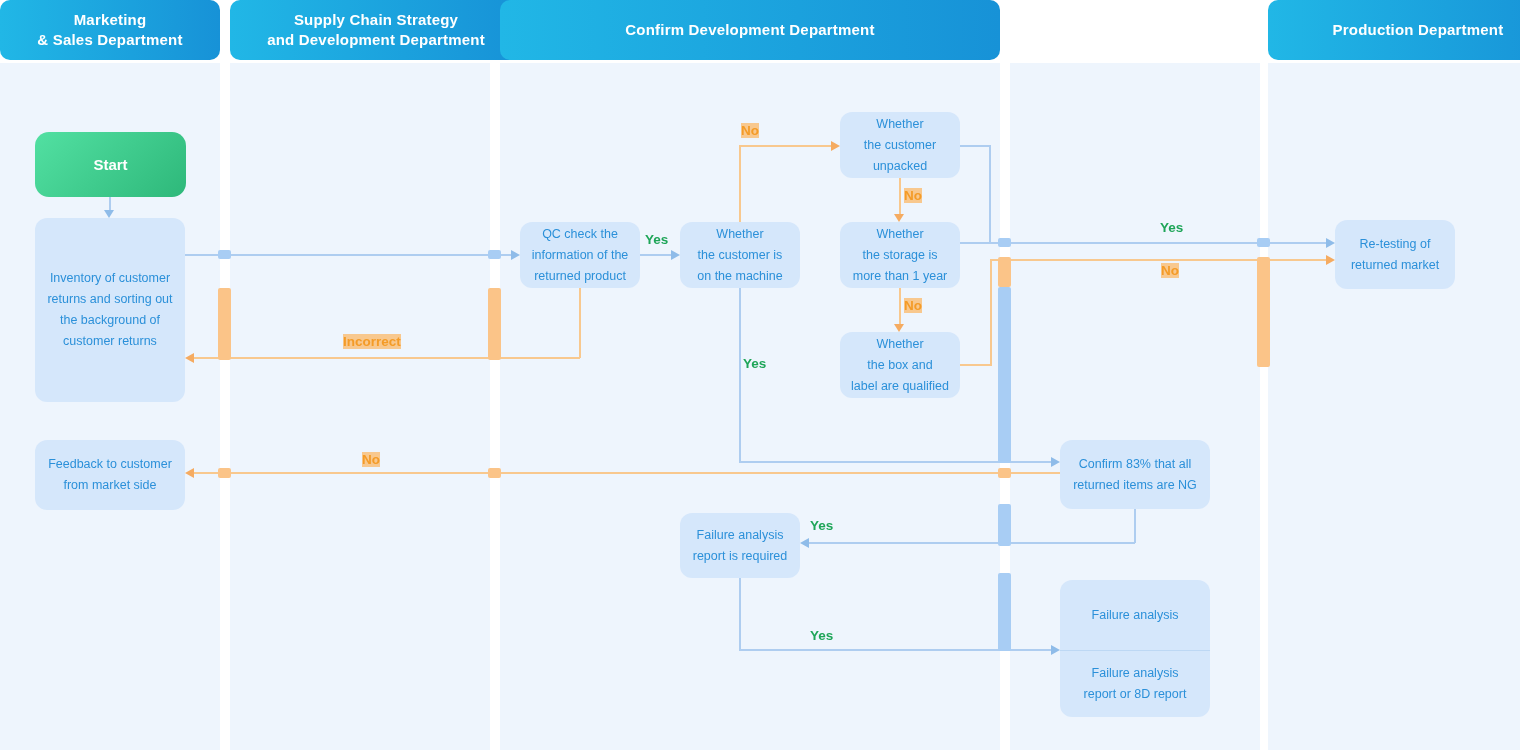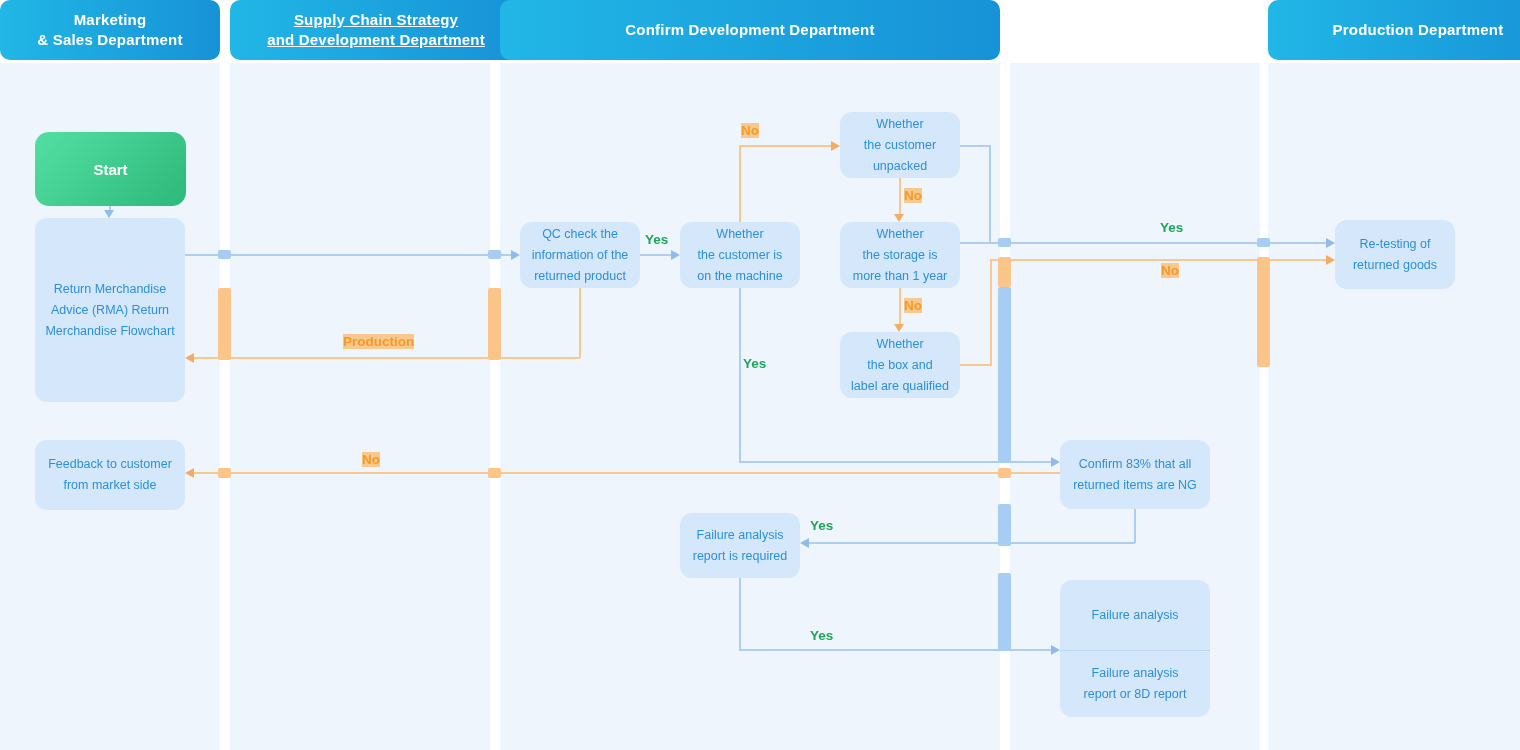--- a/index.html
+++ b/index.html
@@ -64,21 +64,21 @@
 <div class="canvas">
 
   <div class="lane" style="left:0;width:220px;"></div>
   <div class="lane" style="left:230px;width:260px;"></div>
   <div class="lane" style="left:500px;width:500px;"></div>
   <div class="lane" style="left:1010px;width:250px;"></div>
   <div class="lane" style="left:1268px;width:252px;"></div>
 
   <div class="lane-header" style="left:0;width:220px;">Marketing
 &amp; Sales Department</div>
-  <div class="lane-header" style="left:230px;width:292px;text-decoration:underline;">Supply Chain Strategy
+  <div class="lane-header" style="left:230px;width:292px;">Supply Chain Strategy
 and Development Department</div>
   <div class="lane-header" style="left:500px;width:500px;">Confirm Development Department</div>
   <div class="lane-header" style="left:1268px;width:300px;">Production Department</div>
 
   <div class="vline blue" style="left:109px;top:190px;height:21px;"></div>
   <div class="arr arr-d-b" style="left:104px;top:210px;"></div>
 
   <div class="hline blue" style="left:185px;top:254px;width:327px;"></div>
   <div class="arr arr-r-b" style="left:511px;top:250px;"></div>
 
@@ -132,26 +132,27 @@
   <div class="bridge o" style="left:488px;top:288px;height:72px;"></div>
   <div class="bridge o" style="left:998px;top:257px;height:30px;"></div>
   <div class="bridge o" style="left:1257px;top:257px;height:110px;"></div>
   <div class="bridge b" style="left:998px;top:287px;height:176px;"></div>
   <div class="bridge o" style="left:218px;top:468px;height:10px;"></div>
   <div class="bridge o" style="left:488px;top:468px;height:10px;"></div>
   <div class="bridge o" style="left:998px;top:468px;height:10px;"></div>
   <div class="bridge b" style="left:998px;top:504px;height:42px;"></div>
   <div class="bridge b" style="left:998px;top:573px;height:78px;"></div>
 
-  <div class="node start-node" style="left:35px;top:132px;width:151px;height:74px;">Start</div>
+  <div class="node start-node" style="left:35px;top:132px;width:151px;height:65px;">Start</div>
 
   <div class="node stacked" style="left:35px;top:218px;width:150px;height:184px;">
-    <div class="section" style="height:81px;">Return Merchandise
-Advice (RMA) Return
-Merchandise Flowchart</div>
+    <div class="section" style="height:102px;">Inventory of customer
+returns and sorting out
+the background of
+customer returns</div>
   </div>
 
   <div class="node" style="left:520px;top:222px;width:120px;height:66px;">QC check the
 information of the
 returned product</div>
 
   <div class="node" style="left:35px;top:440px;width:150px;height:70px;">Feedback to customer
 from market side</div>
 
   <div class="node" style="left:680px;top:222px;width:120px;height:66px;">Whether
@@ -176,27 +177,27 @@
   <div class="node" style="left:680px;top:513px;width:120px;height:65px;">Failure analysis
 report is required</div>
 
   <div class="node stacked" style="left:1060px;top:580px;width:150px;height:137px;">
     <div class="section" style="height:70px;">Failure analysis</div>
     <div class="section" style="height:66px;">Failure analysis
 report or 8D report</div>
   </div>
 
   <div class="node" style="left:1335px;top:220px;width:120px;height:69px;">Re-testing of
-returned goods</div>
+returned market</div>
 
   <div class="elabel green" style="left:645px;top:232px;">Yes</div>
   <div class="elabel green" style="left:743px;top:356px;">Yes</div>
   <div class="elabel green" style="left:1160px;top:220px;">Yes</div>
   <div class="elabel green" style="left:810px;top:518px;">Yes</div>
   <div class="elabel green" style="left:810px;top:628px;">Yes</div>
   <div class="elabel orange" style="left:741px;top:123px;">No</div>
   <div class="elabel orange" style="left:904px;top:188px;">No</div>
   <div class="elabel orange" style="left:904px;top:298px;">No</div>
   <div class="elabel orange" style="left:1161px;top:263px;">No</div>
   <div class="elabel orange" style="left:362px;top:452px;">No</div>
-  <div class="elabel orange" style="left:343px;top:334px;">Production</div>
+  <div class="elabel orange" style="left:343px;top:334px;">Incorrect</div>
 
 </div>
 
 </body></html>

